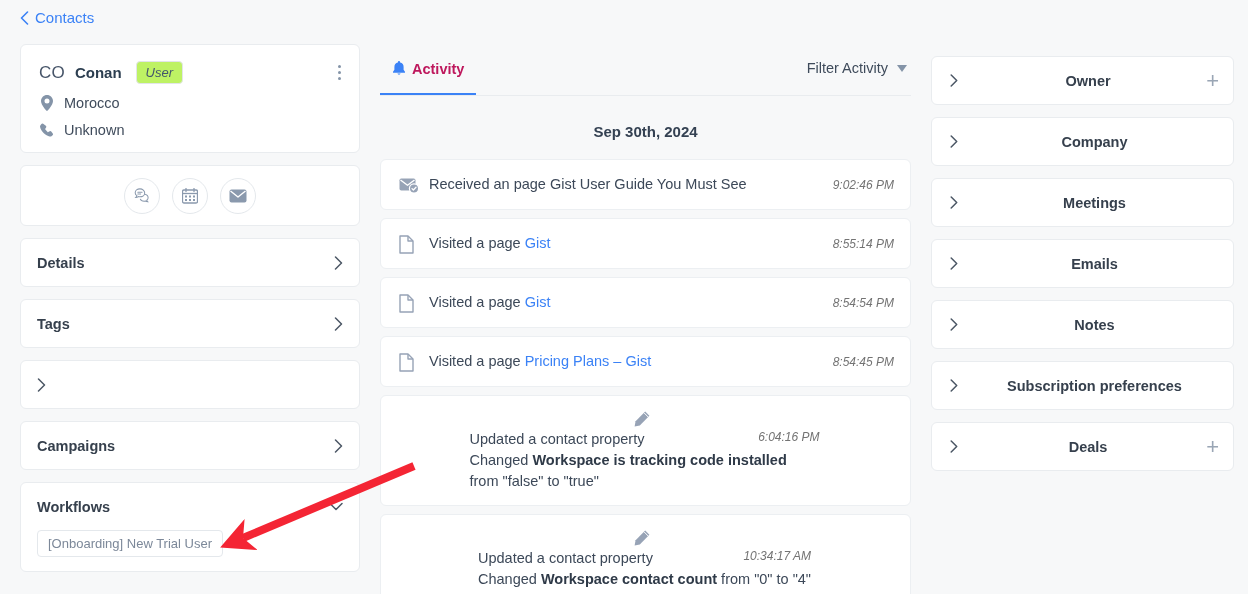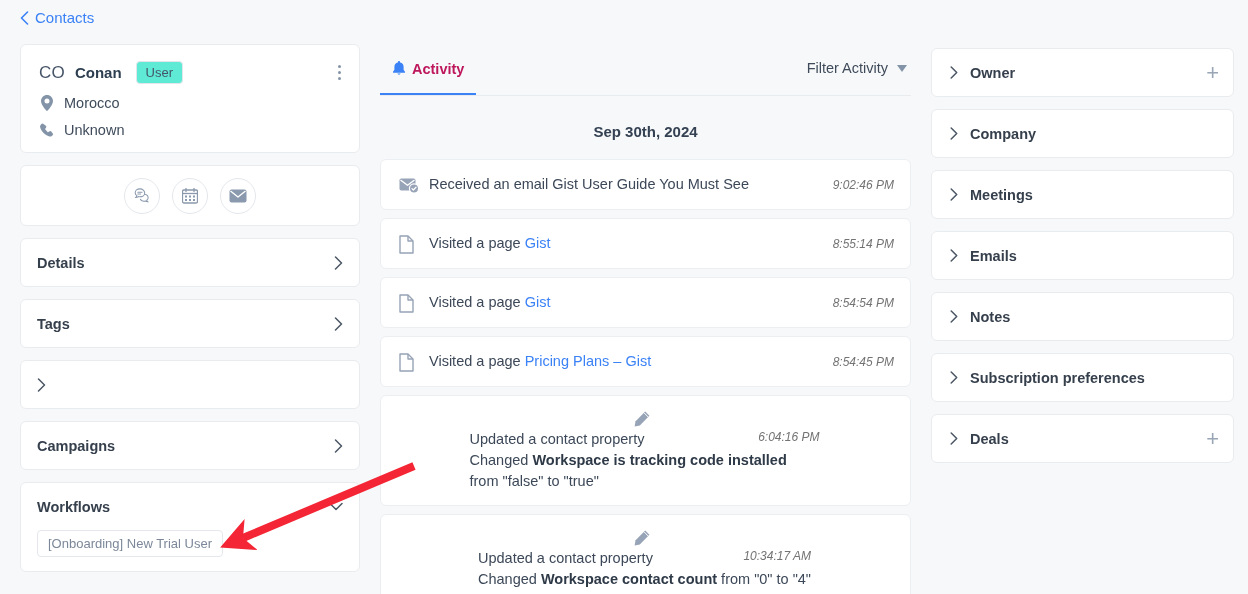--- a/index.html
+++ b/index.html
@@ -17,39 +17,40 @@
     position: absolute; left: 20px; top: 9px;
     display: flex; align-items: center; gap: 6px;
     color: #3b82f6; font-size: 15px; cursor: pointer;
   }
   .breadcrumb .chev { font-size: 15px; line-height: 1; color: #3b82f6; display:flex; }
   .breadcrumb .chev svg { display:block; }
 
   
   .col-left  { position: absolute; left: 20px;  top: 44px; width: 340px; }
   .col-mid   { position: absolute; left: 380px; top: 44px; width: 531px; }
-  .col-right { position: absolute; left: 931px; top: 48px; width: 303px; }
+  .col-right { position: absolute; left: 931px; top: 56px; width: 303px; text-align: center; }
 
   .card {
     background: #ffffff;
     border: 1px solid #e9ecef;
     border-radius: 6px;
   }
 
   
   .contact-card { padding: 16px 18px 14px 18px; position: relative; }
   .contact-name-row { display: flex; align-items: center; gap: 10px; }
   .avatar-initials {
     font-size: 17px; color: #475569; letter-spacing: 0.2px; font-weight: 400;
   }
   .contact-name { font-size: 15px; font-weight: 700; color: #2c3e50; }
   .role-badge {
     border: 1px solid #e2e5e9; border-radius: 4px;
-    padding: 3px 9px; font-size: 13px; color: #44566c; background: #5eead4;
+    padding: 3px 9px; font-size: 13px; color: #44566c; background: #bef264;
     margin-left: 4px;
+    font-style: italic;
   }
   .kebab {
     position: absolute; right: 14px; top: 16px;
     display: flex; flex-direction: column; gap: 3px; cursor: pointer; padding: 4px;
   }
   .kebab i { width: 3px; height: 3px; border-radius: 50%; background: #8494a8; display:block; }
   .meta-row {
     display: flex; align-items: center; gap: 9px;
     margin-top: 11px; font-size: 14.5px; color: #3f4b5b;
   }
@@ -323,21 +324,21 @@
     <div class="act-row row-single">
       <div class="act-icon">
         <svg width="21" height="17" viewBox="0 0 21 17">
           <rect x="0.5" y="1.5" width="16" height="12" rx="1.8" fill="#97a3b6"></rect>
           <path d="M1.5 3l7 5.2L15.5 3" fill="none" stroke="#ffffff" stroke-width="1.4" stroke-linejoin="round"></path>
           <circle cx="15" cy="11.5" r="4.6" fill="#97a3b6" stroke="#ffffff" stroke-width="1.2"></circle>
           <path d="M13 11.6l1.4 1.4 2.6-2.7" fill="none" stroke="#ffffff" stroke-width="1.3" stroke-linecap="round" stroke-linejoin="round"></path>
         </svg>
       </div>
       <div class="act-body">
-        <div class="act-text">Received an email Gist User Guide You Must See</div>
+        <div class="act-text">Received an page Gist User Guide You Must See</div>
       </div>
       <div class="act-time">9:02:46 PM</div>
     </div>
 
     <div class="act-row row-single">
       <div class="act-icon">
         <svg width="15" height="19" viewBox="0 0 15 19">
             <path d="M1 1h8l5 5v12H1z" fill="none" stroke="#97a3b6" stroke-width="1.4" stroke-linejoin="round"></path>
             <path d="M9 1v5h5" fill="none" stroke="#97a3b6" stroke-width="1.4" stroke-linejoin="round"></path>
           </svg>

